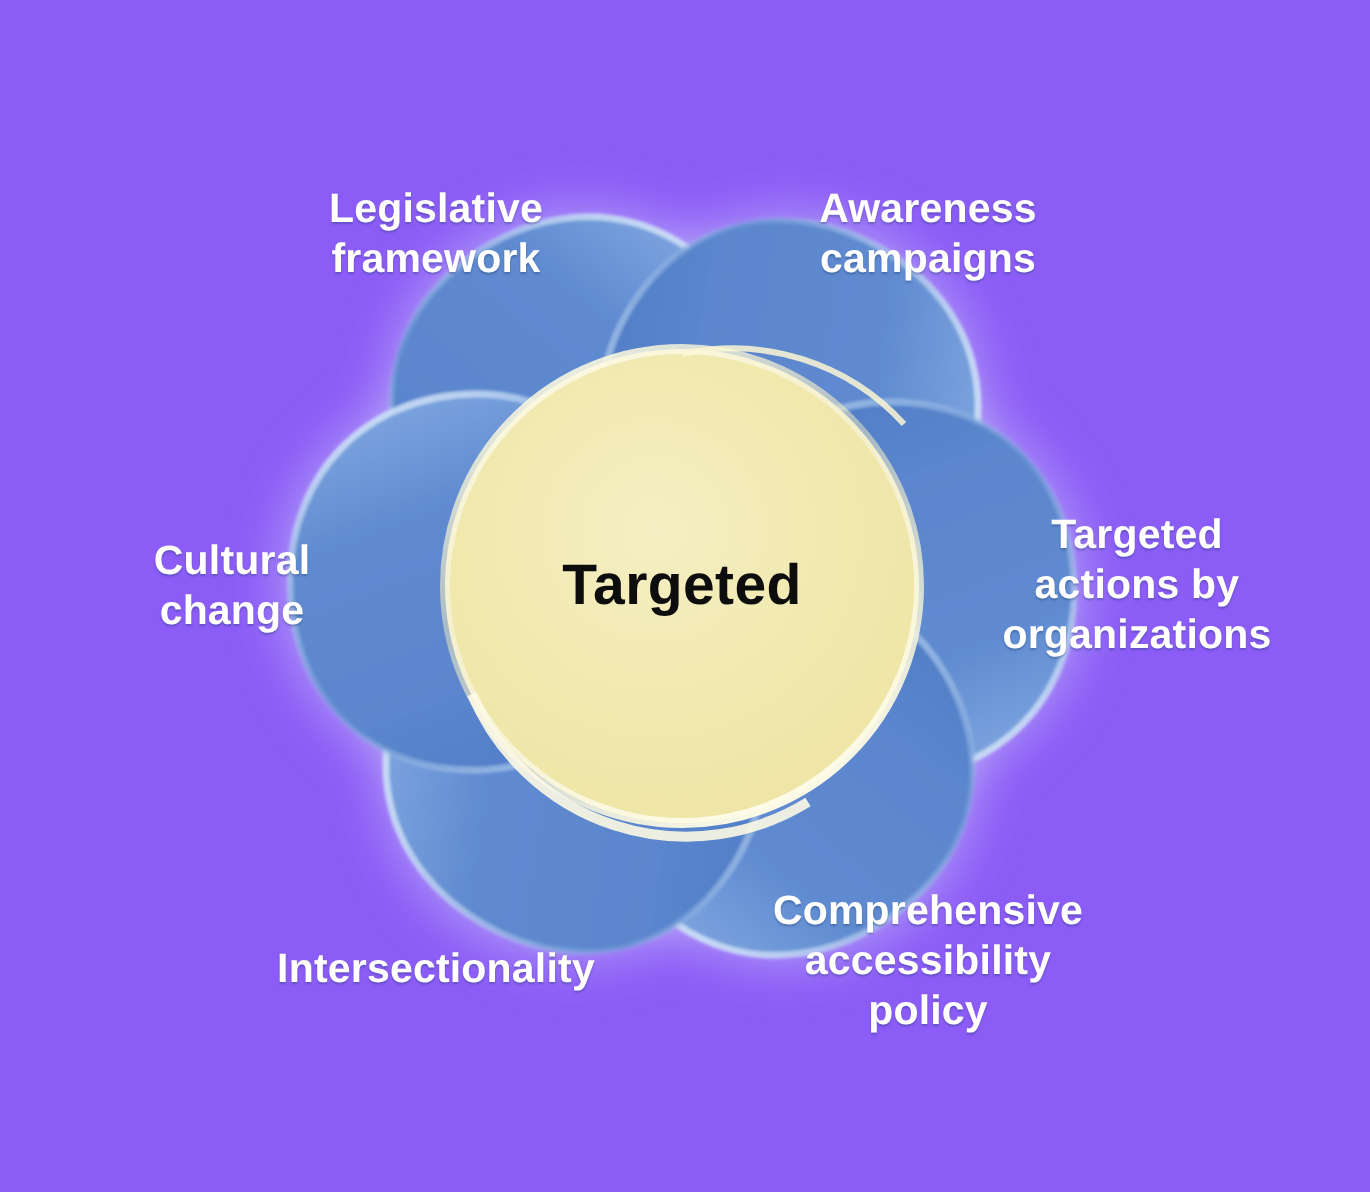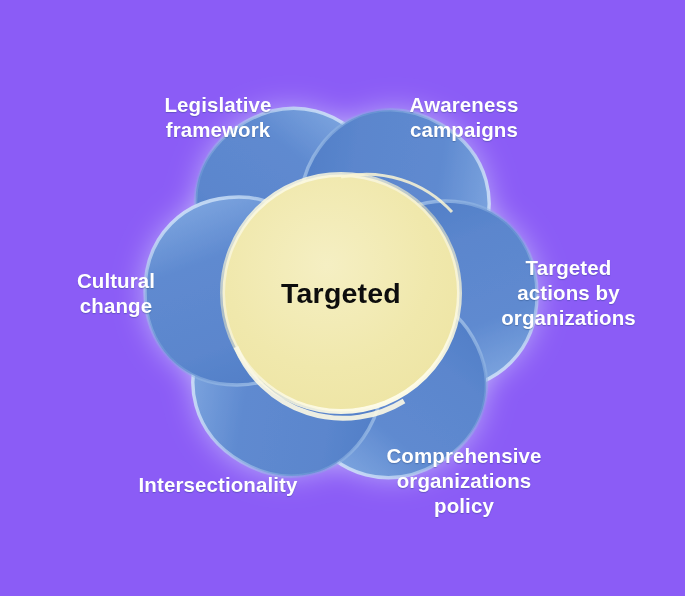--- a/index.html
+++ b/index.html
@@ -158,21 +158,21 @@
 framework</div>
 
   <div class="petal-label" style="left:374px; top:92px; width:180px;">Awareness
 campaigns</div>
 
   <div class="petal-label" style="left:481px; top:255px; width:175px;">Targeted
 actions by
 organizations</div>
 
   <div class="petal-label" style="left:372px; top:443px; width:184px;">Comprehensive
-organizations
+accessibility
 policy</div>
 
   <div class="petal-label" style="left:28px; top:268px; width:176px;">Cultural
 change</div>
 
   <div class="petal-label" style="left:122px; top:472px; width:192px;">Intersectionality</div>
 
   <div class="center-label" style="left:222px; top:277px; width:238px;">Targeted</div>
 
 </div>

